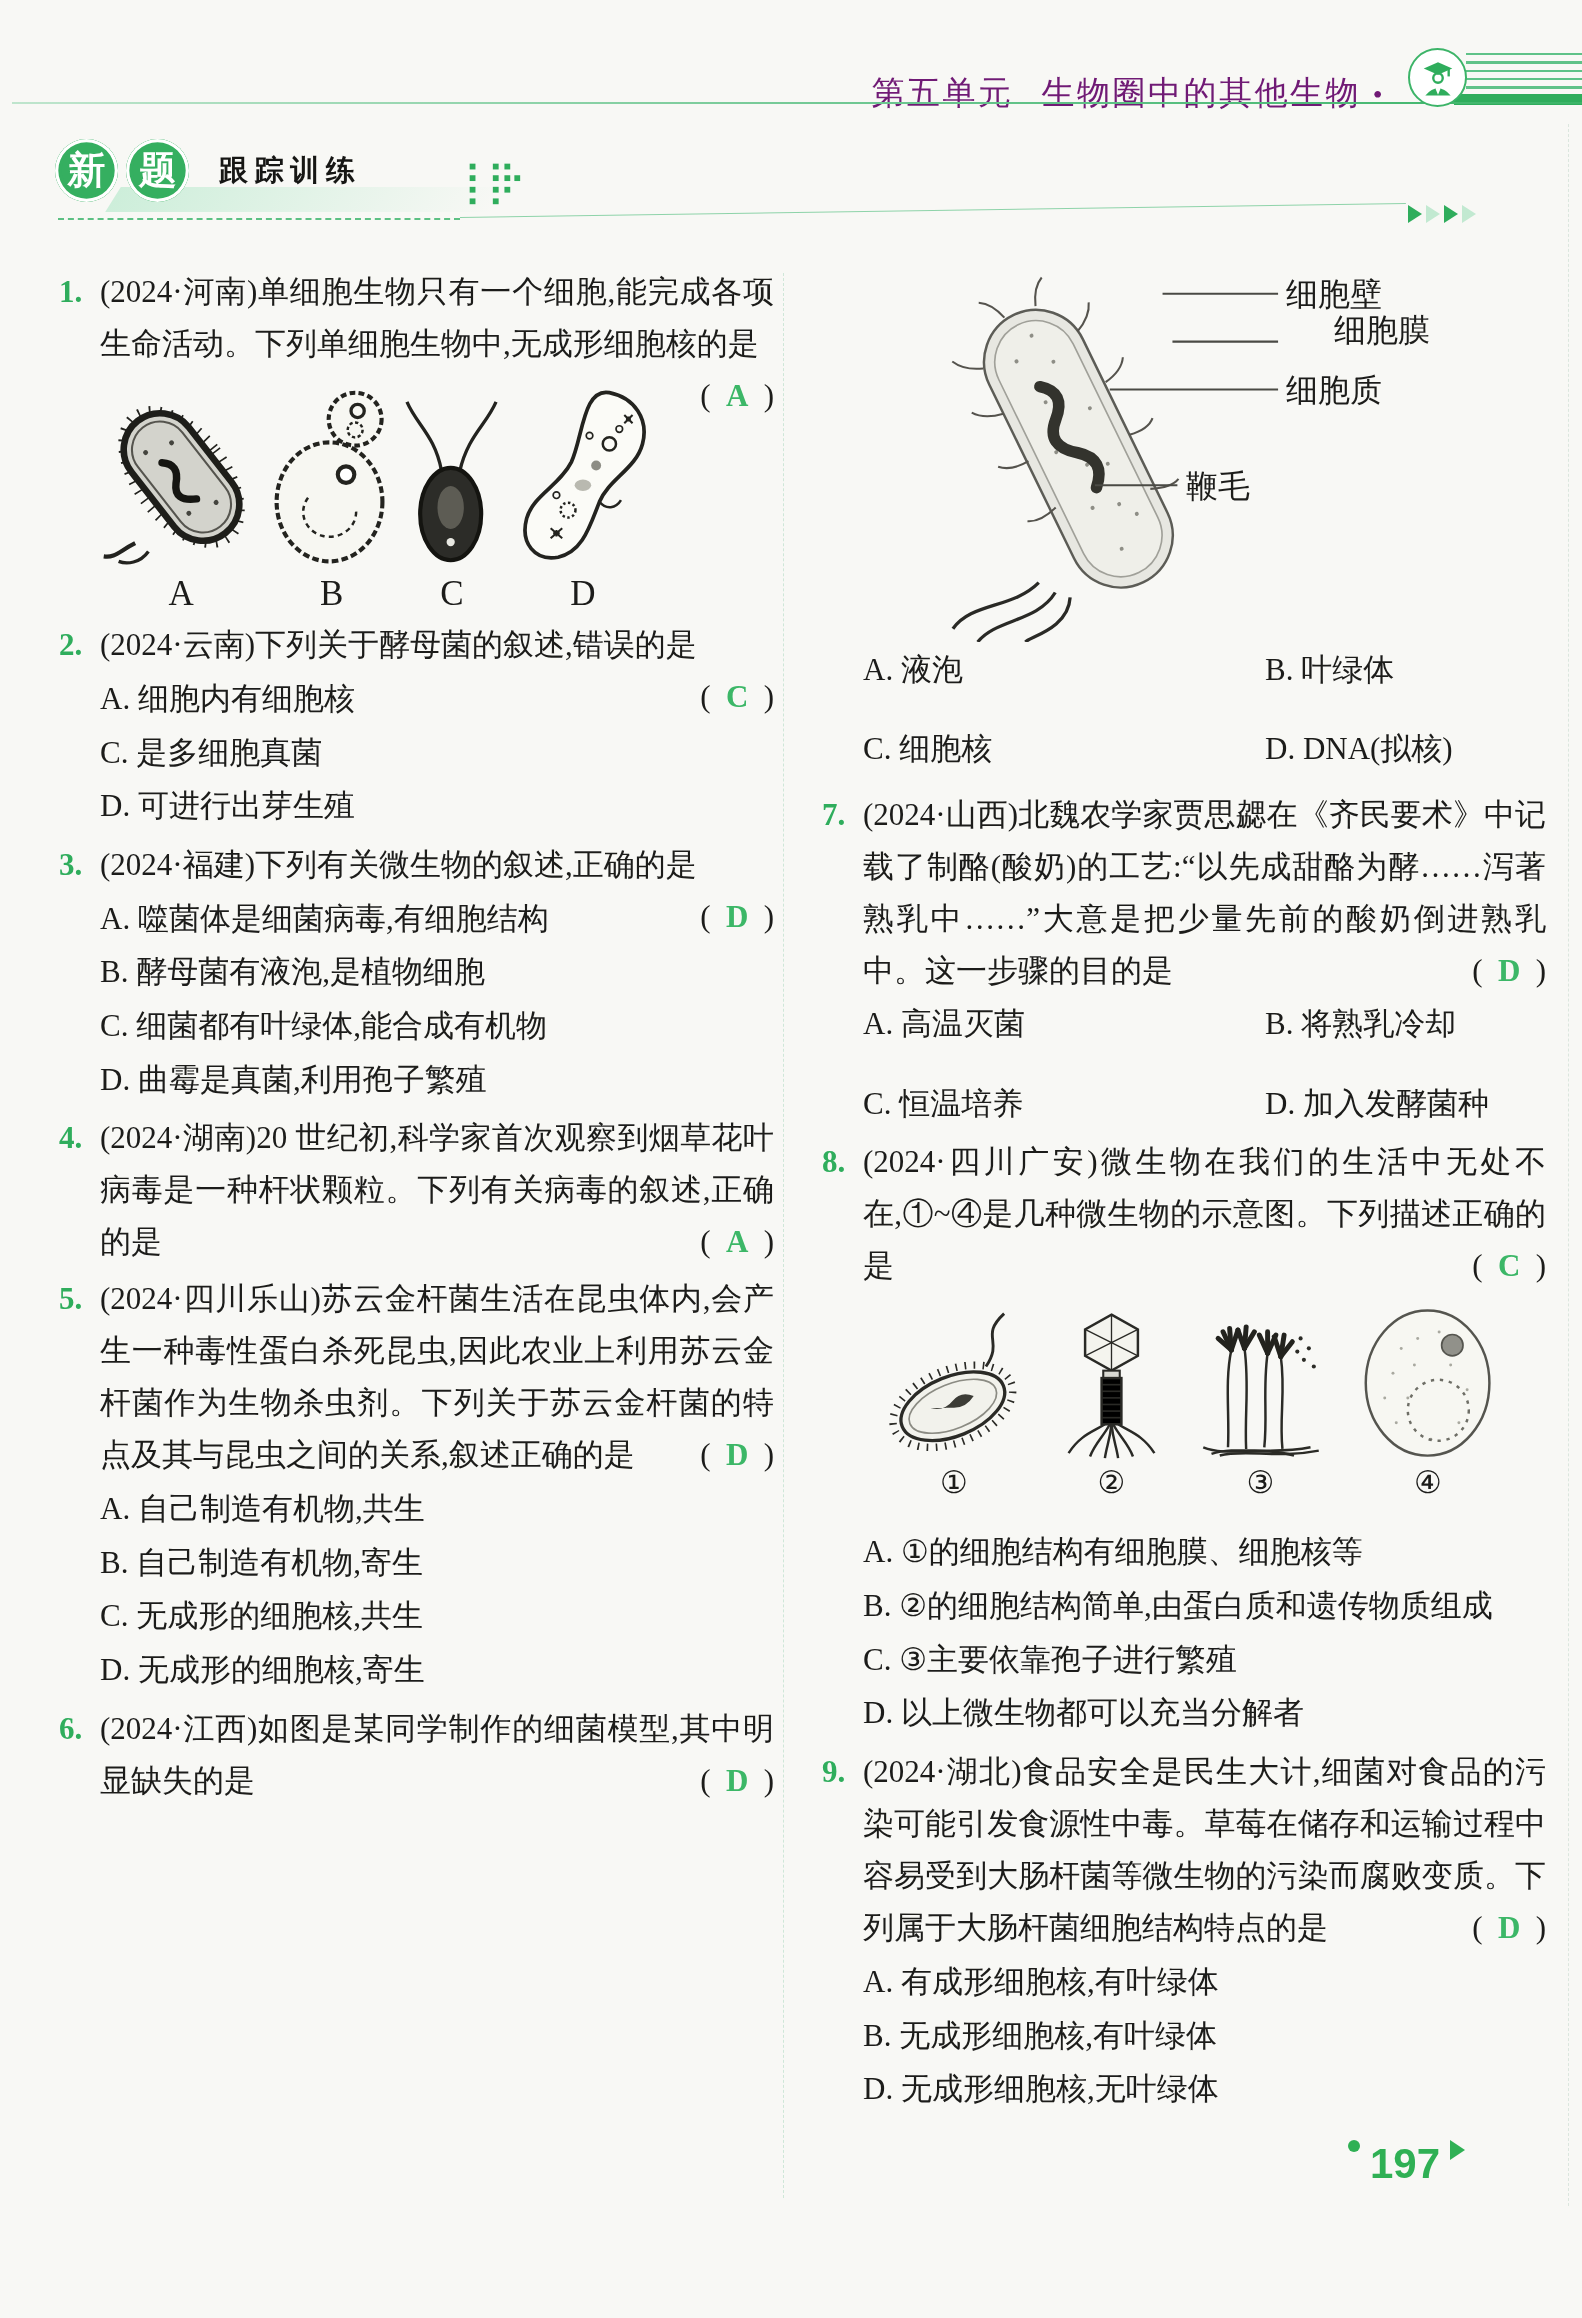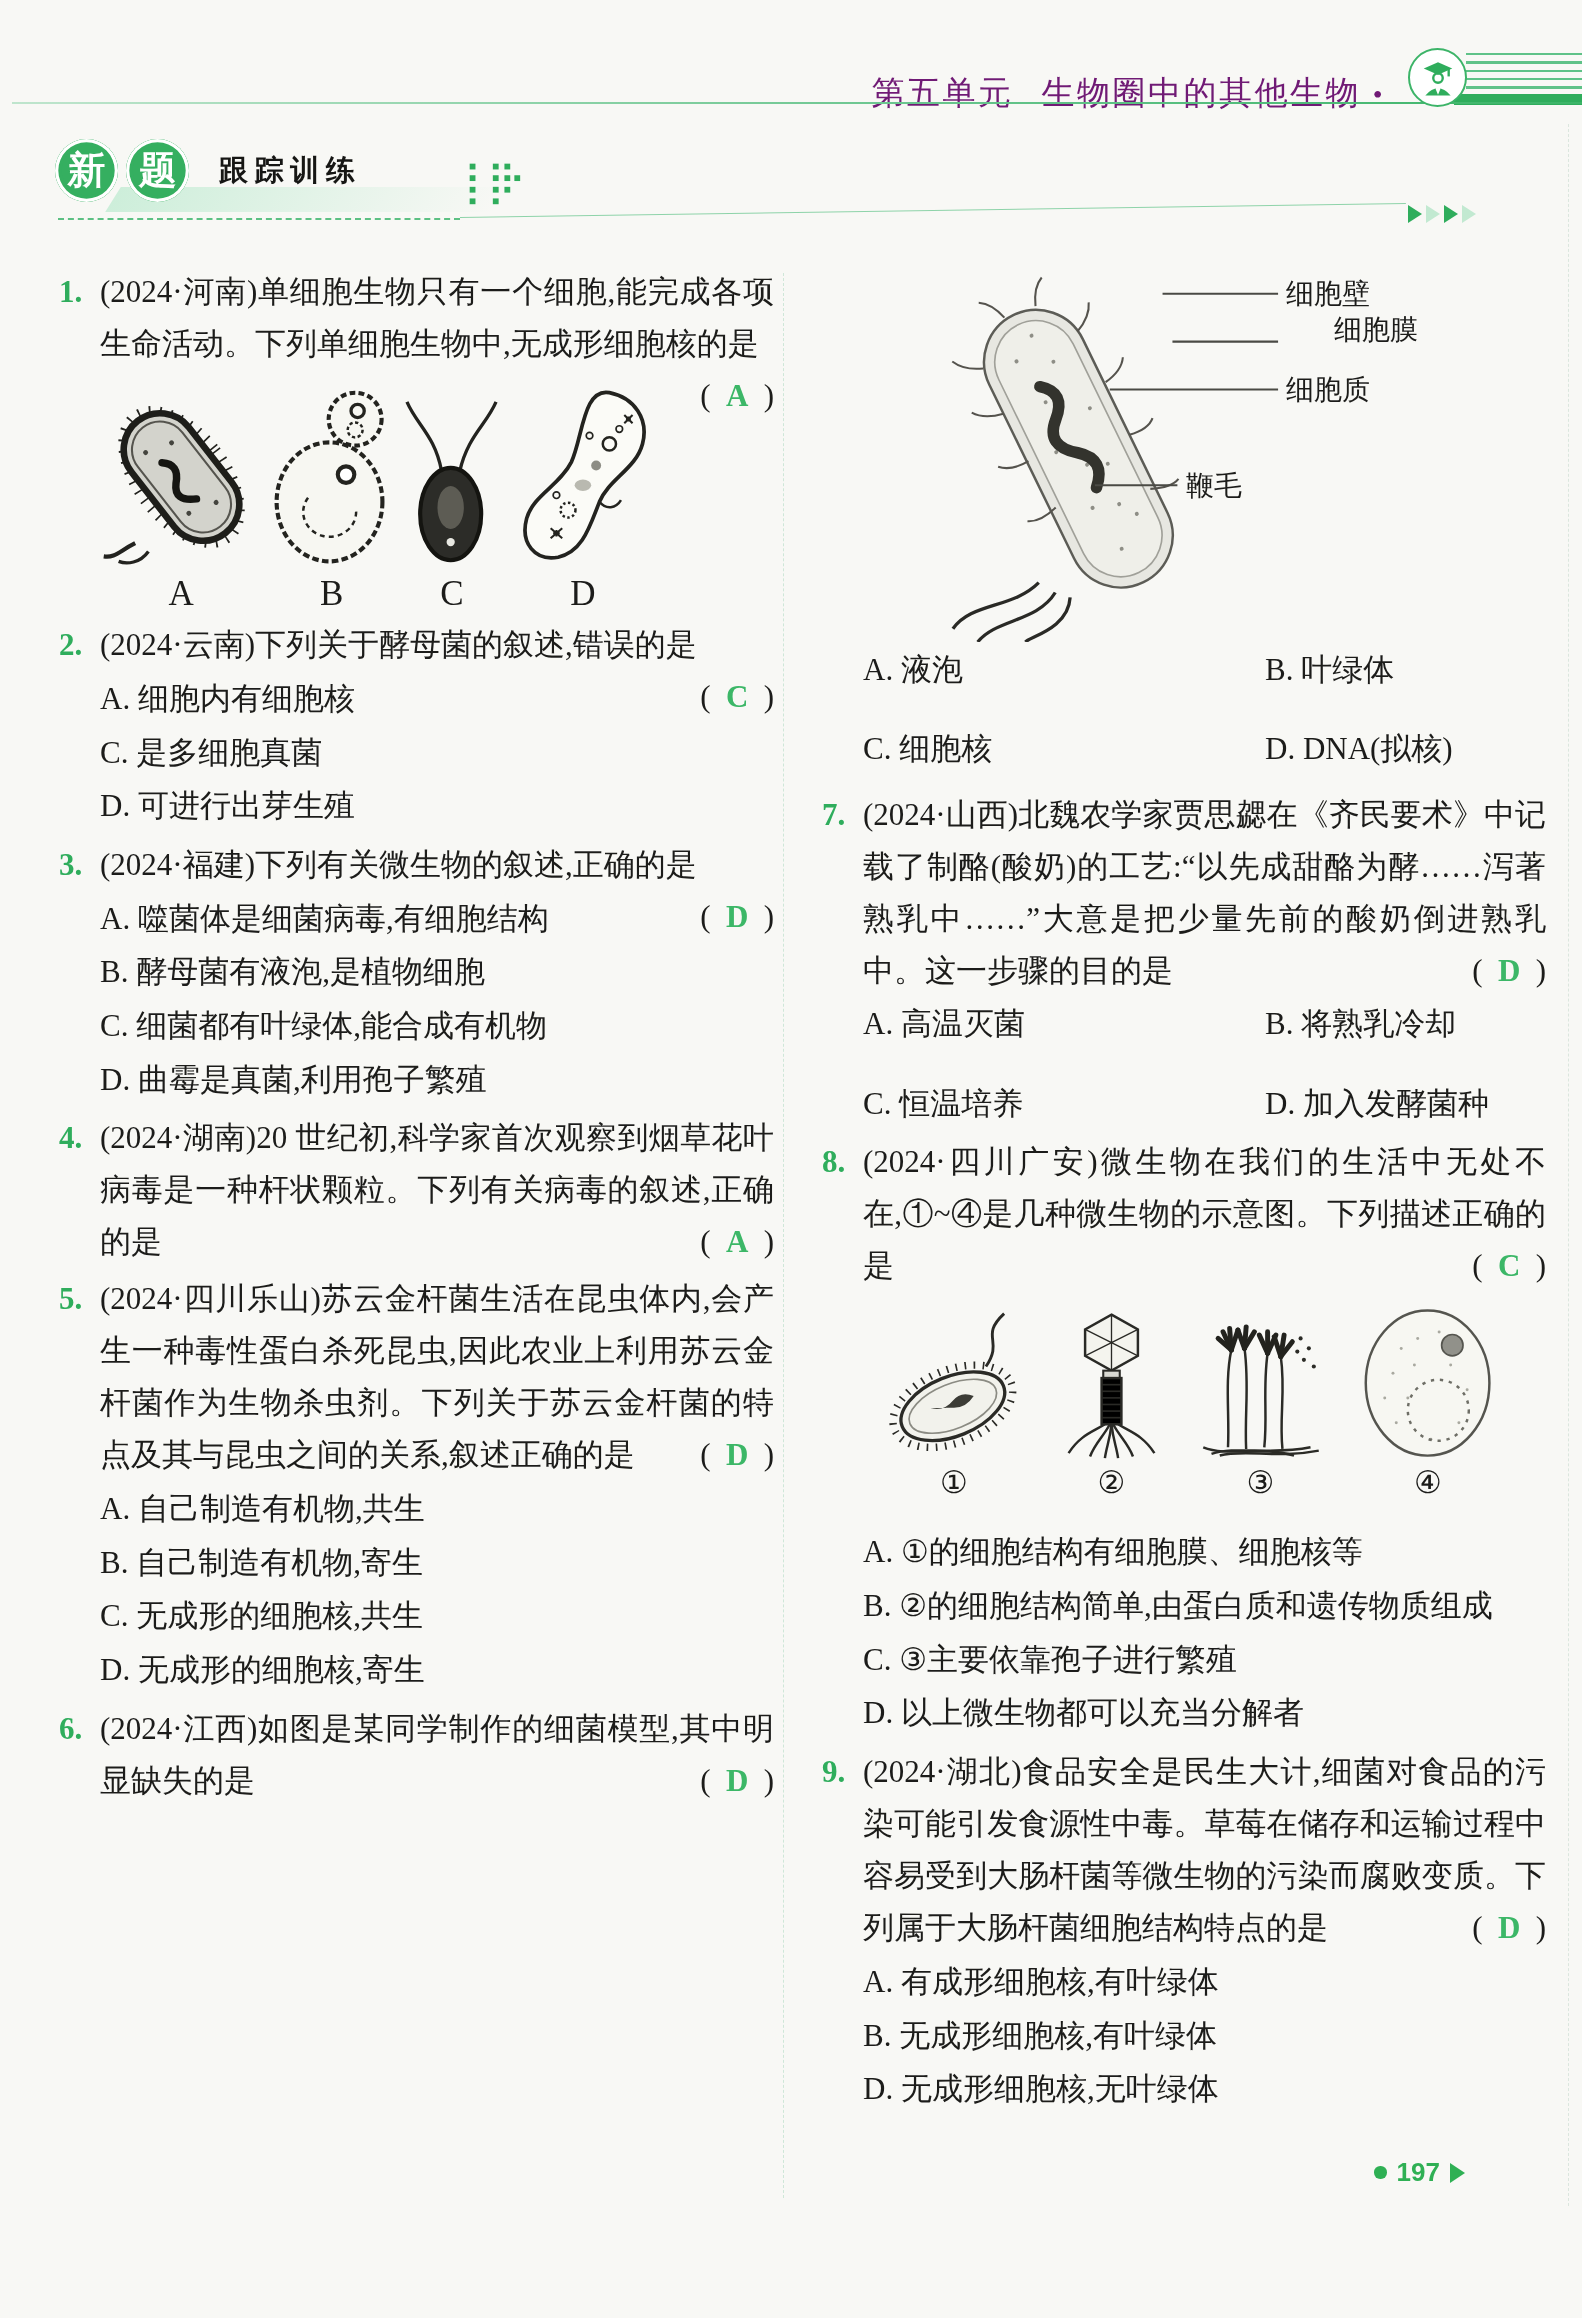--- a/index.html
+++ b/index.html
@@ -55,23 +55,23 @@
   .opts.grid{display:grid;grid-template-columns:378px 1fr;gap:24px;}
   .opt.hang{padding-left:53px;text-indent:-53px;}
 
   
   .figrow{display:flex;justify-content:space-between;align-items:flex-end;padding:11.6px 20px 0 1.7px;}
   .figcell{text-align:center;}
   .figlabel{display:block;margin-top:6.6px;font-size:35px;line-height:40px;}
   .figrow8{display:flex;justify-content:space-between;align-items:flex-end;padding:15px 50px 0 16.5px;}
   .figlabel8{display:block;margin-top:5px;font-size:31px;line-height:36px;}
   .fig6{position:relative;width:724px;height:373px;margin-top:3.3px;}
-  .flabel{position:absolute;font-size:28px;line-height:30px;white-space:nowrap;}
+  .flabel{position:absolute;font-size:32px;line-height:30px;white-space:nowrap;}
   .pagenum{position:absolute;right:117px;bottom:131px;color:#2fb054;font-family:"Liberation Sans",sans-serif;
-    font-weight:bold;font-size:26px;display:flex;align-items:center;gap:10px;margin-top:32px;}
+    font-weight:bold;font-size:42px;display:flex;align-items:flex-start;gap:10px;margin-top:32px;}
   .pagenum .bullet{width:12.4px;height:12.4px;border-radius:50%;background:#2fb054;}
   .pagenum .arrow{width:0;height:0;border-style:solid;border-width:10.7px 0 10.7px 15.7px;
     border-color:transparent transparent transparent #2fb054;}
   svg{display:block;}
 </style>
 </head>
 <body>
 
 <div class="page">
 

